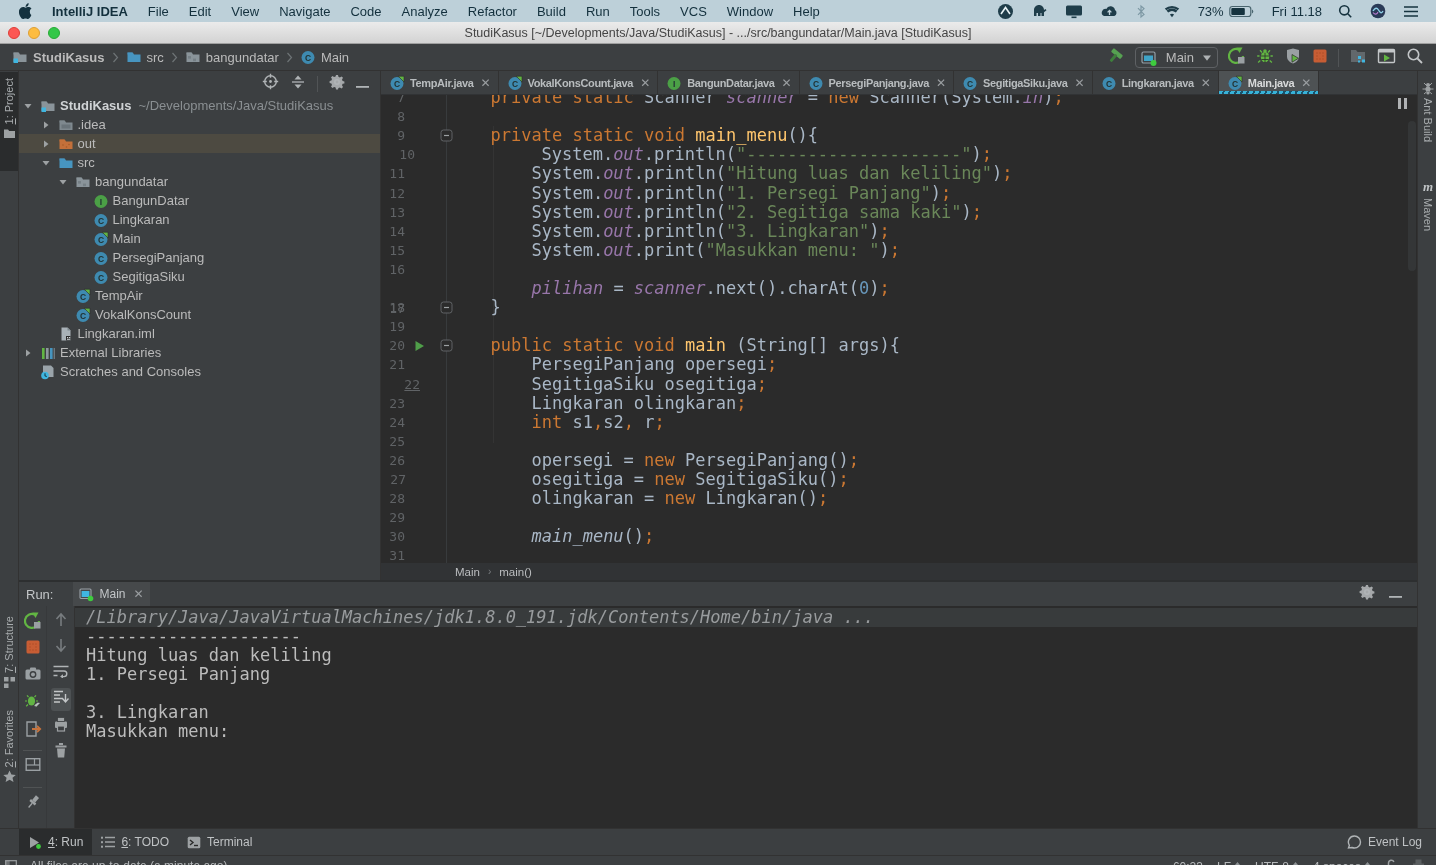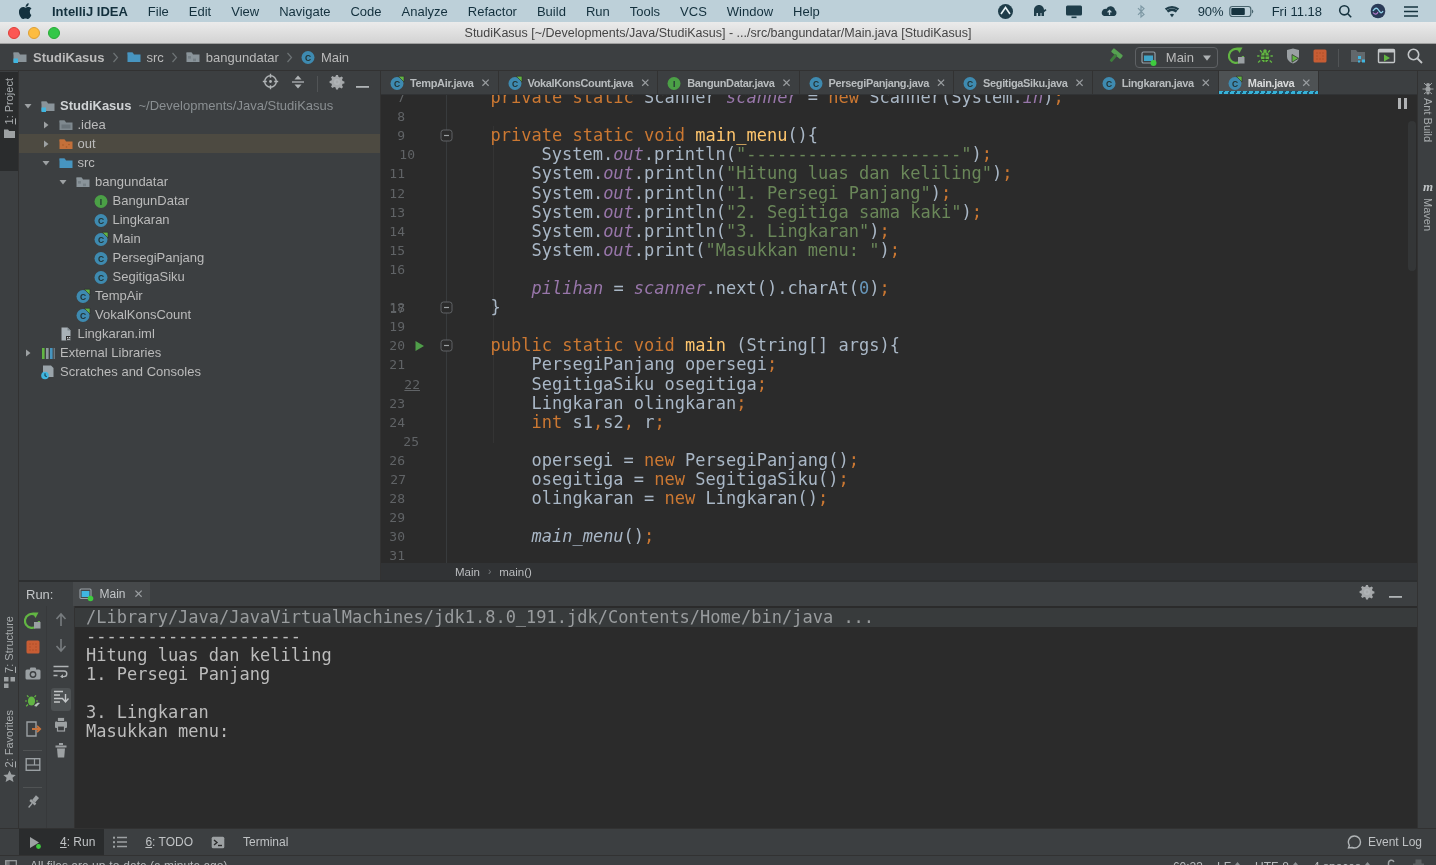--- a/index.html
+++ b/index.html
@@ -124,21 +124,21 @@
   .run-col-1 { border-right:1px solid #37393b; }
   .run-col-2 { border-right:1px solid var(--border); }
   .run-ic { position:absolute; left:50%; transform:translateX(-50%); }
   .run-ic.boxed { background:#4d5153; border-radius:3px; padding:2px; }
   .run-colsep { position:absolute; left:4px; right:4px; height:1px; background:#505354; }
   .console { flex:1 1 auto; background:var(--editor-bg); position:relative; overflow:hidden; font:17px "DejaVu Sans Mono", monospace; }
   .con-line { position:absolute; left:0; right:0; height:19px; line-height:19px; white-space:pre; padding-left:11px; color:var(--console-fg); }
   .con-line.cmd { background:#383b3c; color:#999c9e; }
   
   .twbar { position:absolute; left:0; top:828px; width:1436px; height:27px; background:var(--panel); border-top:1px solid var(--border); display:flex; align-items:center; font-size:12px; color:#bfc2c4; }
-  .tw-btn { display:flex; align-items:center; gap:18px; height:27px; padding:0 9px; white-space:nowrap; }
+  .tw-btn { display:flex; align-items:center; gap:6px; height:27px; padding:0 9px; white-space:nowrap; }
   .tw-btn.active { background:#2a2c2d; }
   .tw-btn u { text-decoration:underline; }
   .tw-right { position:absolute; right:14px; display:flex; align-items:center; gap:6px; }
   .statusbar { position:absolute; left:0; top:855px; width:1436px; height:22px; background:var(--panel); border-top:1px solid var(--border); font-size:12px; color:#b6b9bb; }
   .sb-left { position:absolute; left:30px; top:3px; white-space:nowrap; }
   .sb-switcher { position:absolute; left:5px; top:4px; }
   .sb-right { position:absolute; right:10px; top:3px; display:flex; align-items:center; gap:14px; white-space:nowrap; }
   .sb-item { display:flex; align-items:center; gap:3px; }
   svg { display:block; }
 </style>
@@ -208,21 +208,21 @@
           </span>
         </span>
         <span class="status-ic">
           <span style="display: inline-flex; align-items: center;">
             <svg width="18" height="13" viewBox="0 0 18 13">
               <path fill="#1f3d4a" d="M9 12.2l2.1-2.6a3.3 3.3 0 0 0-4.2 0zM12.8 7.6a6 6 0 0 0-7.6 0L3.5 5.5a8.7 8.7 0 0 1 11 0z"></path>
               <path fill="#1f3d4a" d="M16.2 3.5a11.4 11.4 0 0 0-14.4 0L1.8 3.5 3.3 5.3a9 9 0 0 1 11.4 0z"></path>
             </svg>
           </span>
         </span>
-        <span class="menu-batt-label">90%</span>
+        <span class="menu-batt-label">73%</span>
         <span class="status-ic">
           <span style="display: inline-flex; align-items: center;">
             <svg width="26" height="13" viewBox="0 0 26 13">
               <rect x=".8" y="1.5" width="21" height="10" rx="2.5" fill="none" stroke="#4a656f" stroke-width="1.2"></rect>
               <rect x="2.3" y="3" width="13.5" height="7" rx="1" fill="#16333f"></rect>
               <path d="M23 4.5v4a2.2 2.2 0 0 0 0-4z" fill="#4a656f"></path>
             </svg>
           </span>
         </span>
         <span class="menu-clock">Fri 11.18</span>
@@ -812,21 +812,21 @@
                 </div>
                 <div class="code-line" style="top: 305.6px;">
                   <span class="ln" style="left: 0px; width: 24px;">23</span>
                   <span class="code-text"><span class="tk-d">        Lingkaran olingkaran</span><span class="tk-p">;</span></span>
                 </div>
                 <div class="code-line" style="top: 324.7px;">
                   <span class="ln" style="left: 0px; width: 24px;">24</span>
                   <span class="code-text"><span class="tk-d">        </span><span class="tk-k">int</span><span class="tk-d"> s1</span><span class="tk-p">,</span><span class="tk-d">s2</span><span class="tk-p">,</span><span class="tk-d"> r</span><span class="tk-p">;</span></span>
                 </div>
                 <div class="code-line" style="top: 343.8px;">
-                  <span class="ln" style="left: 14px; width: 24px;">25</span>
+                  <span class="ln" style="left: 0px; width: 24px;">25</span>
                   <span class="code-text"></span>
                 </div>
                 <div class="code-line" style="top: 362.9px;">
                   <span class="ln" style="left: 0px; width: 24px;">26</span>
                   <span class="code-text"><span class="tk-d">        opersegi = </span><span class="tk-k">new</span><span class="tk-d"> PersegiPanjang()</span><span class="tk-p">;</span></span>
                 </div>
                 <div class="code-line" style="top: 382px;">
                   <span class="ln" style="left: 1px; width: 24px;">27</span>
                   <span class="code-text"><span class="tk-d">        osegitiga = </span><span class="tk-k">new</span><span class="tk-d"> SegitigaSiku()</span><span class="tk-p">;</span></span>
                 </div>
@@ -983,21 +983,21 @@
                 </span></span>
               <span class="run-ic" style="top: 136px;"><span style="display: inline-flex; align-items: center;">
                   <svg width="14" height="16" viewBox="0 0 14 16">
                     <rect x="1.5" y="3.5" width="11" height="2" fill="#9da1a3"></rect>
                     <rect x="5" y="1" width="4" height="2" fill="#9da1a3"></rect>
                     <path d="M3 6.5h8l-.8 9H3.8z" fill="#9da1a3"></path>
                   </svg>
                 </span></span>
             </div>
           <div class="console">
-              <div class="con-line cmd" style="top: 2px;">/Library/Java/JavaVirtualMachines/jdk1.8.0_191.jdk/Contents/Home/bin/java ...</div>
+              <div class="con-line cmd" style="top: 2px; font-style: italic;">/Library/Java/JavaVirtualMachines/jdk1.8.0_191.jdk/Contents/Home/bin/java ...</div>
               <div class="con-line" style="top: 21px;">---------------------</div>
               <div class="con-line" style="top: 40px;">Hitung luas dan keliling</div>
               <div class="con-line" style="top: 59px;">1. Persegi Panjang</div>
               <div class="con-line" style="top: 97px;">3. Lingkaran</div>
               <div class="con-line" style="top: 116px;">Masukkan menu: </div>
             </div>
         </div>
       </div>
     </div>
     <div class="stripe stripe-right">

